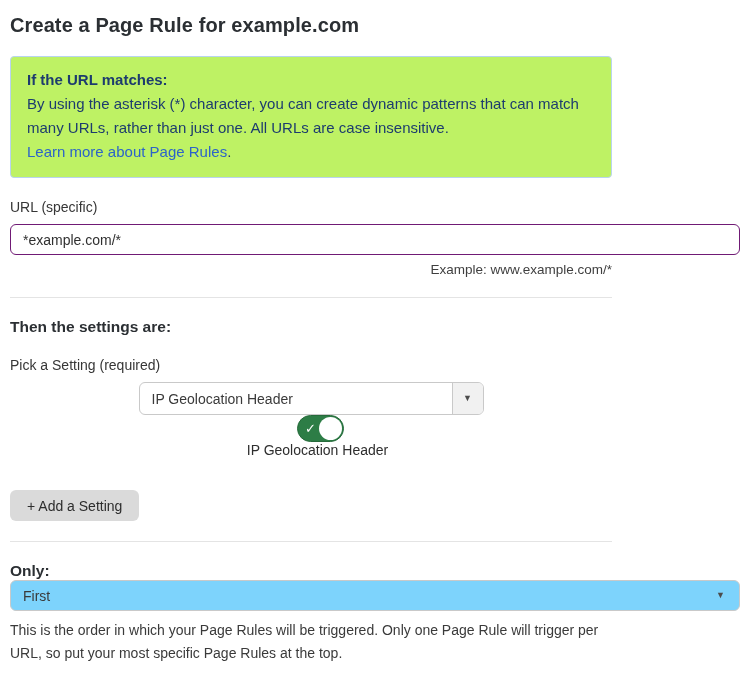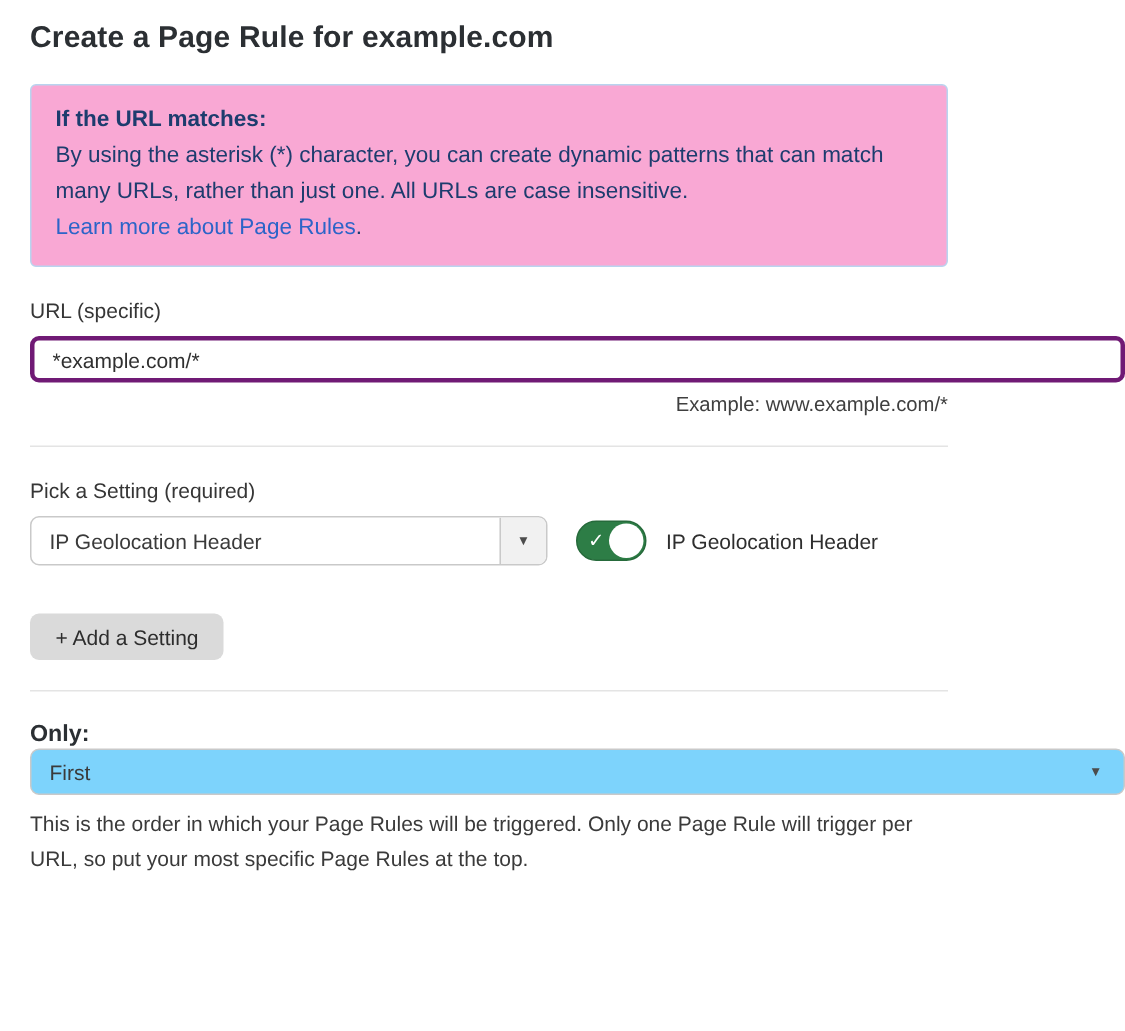--- a/index.html
+++ b/index.html
@@ -3,33 +3,33 @@
 <meta charset="utf-8">
 <style>
   * { box-sizing: border-box; margin: 0; padding: 0; }
   html, body {
     width: 750px; height: 687px;
     background: #ffffff;
     font-family: "Liberation Sans", "DejaVu Sans", sans-serif;
     color: #2e2e2e;
     overflow: hidden;
   }
-  .container { width: 622px; padding: 12px 10px 0 0; margin-left: 20px; }
+  .container { width: 622px; padding: 12px 10px 0 10px; }
 
   .page-title {
     font-size: 20px;
     font-weight: 700;
     color: #2b2f33;
     margin: 2px 0 19px 0;
     letter-spacing: 0.1px;
   }
 
   
   .info-box {
-    background: #f9a8d4;
+    background: #bef264;
     border: 1px solid #b9d4ef;
     border-radius: 4px;
     padding: 11px 16px 13px 16px;
     color: #1d3c6e;
     font-size: 15px;
     line-height: 24px;
   }
   .info-box .info-heading { font-weight: 700; }
   .info-box a.info-link {
     color: #2c64c8;
@@ -38,21 +38,21 @@
 
   
   .field-label {
     font-size: 14px;
     color: #363636;
     margin: 21px 0 9px 0;
   }
   .text-input {
     width: 730px;
     height: 31px;
-    border: 3px solid #701a75;
+    border: 1px solid #701a75;
     border-radius: 6px;
     padding: 0 12px;
     font-size: 14px;
     color: #303030;
     font-family: "Liberation Sans", "DejaVu Sans", sans-serif;
     background: #fff;
     outline: none;
   }
   .helper-text {
     font-size: 13.5px;
@@ -68,21 +68,21 @@
   }
 
   .section-heading {
     font-size: 15.5px;
     font-weight: 700;
     color: #2b2f33;
     margin-top: 20px;
   }
 
   
-  .settings-row { display: flex; align-items: center; margin-top: 0; }
+  .settings-row { display: flex; align-items: center; margin-top: 0; flex-direction: column; }
   .select-box {
     display: flex;
     align-items: stretch;
     width: 345px;
     height: 33px;
     border: 1px solid #c9c9c9;
     border-radius: 6px;
     background: #fff;
     cursor: pointer;
     overflow: hidden;
@@ -185,20 +185,21 @@
     <div class="info-body">By using the asterisk (*) character, you can create dynamic patterns that can match many URLs, rather than just one. All URLs are case insensitive.</div>
     <div><a class="info-link">Learn more about Page Rules</a><span>.</span></div>
   </div>
 
   <div class="field-label">URL (specific)</div>
   <input class="text-input" type="text" value="*example.com/*" style="">
   <div class="helper-text">Example: www.example.com/*</div>
 
   <hr class="divider">
 
+  <h2 class="section-heading">Then the settings are:</h2>
 
   <div class="field-label">Pick a Setting (required)</div>
 
   <div class="settings-row">
     <div class="select-box">
       <div class="select-value">IP Geolocation Header</div>
       <div class="select-arrow-btn">
         <span class="arrow-glyph">▼</span>
       </div>
     </div>

